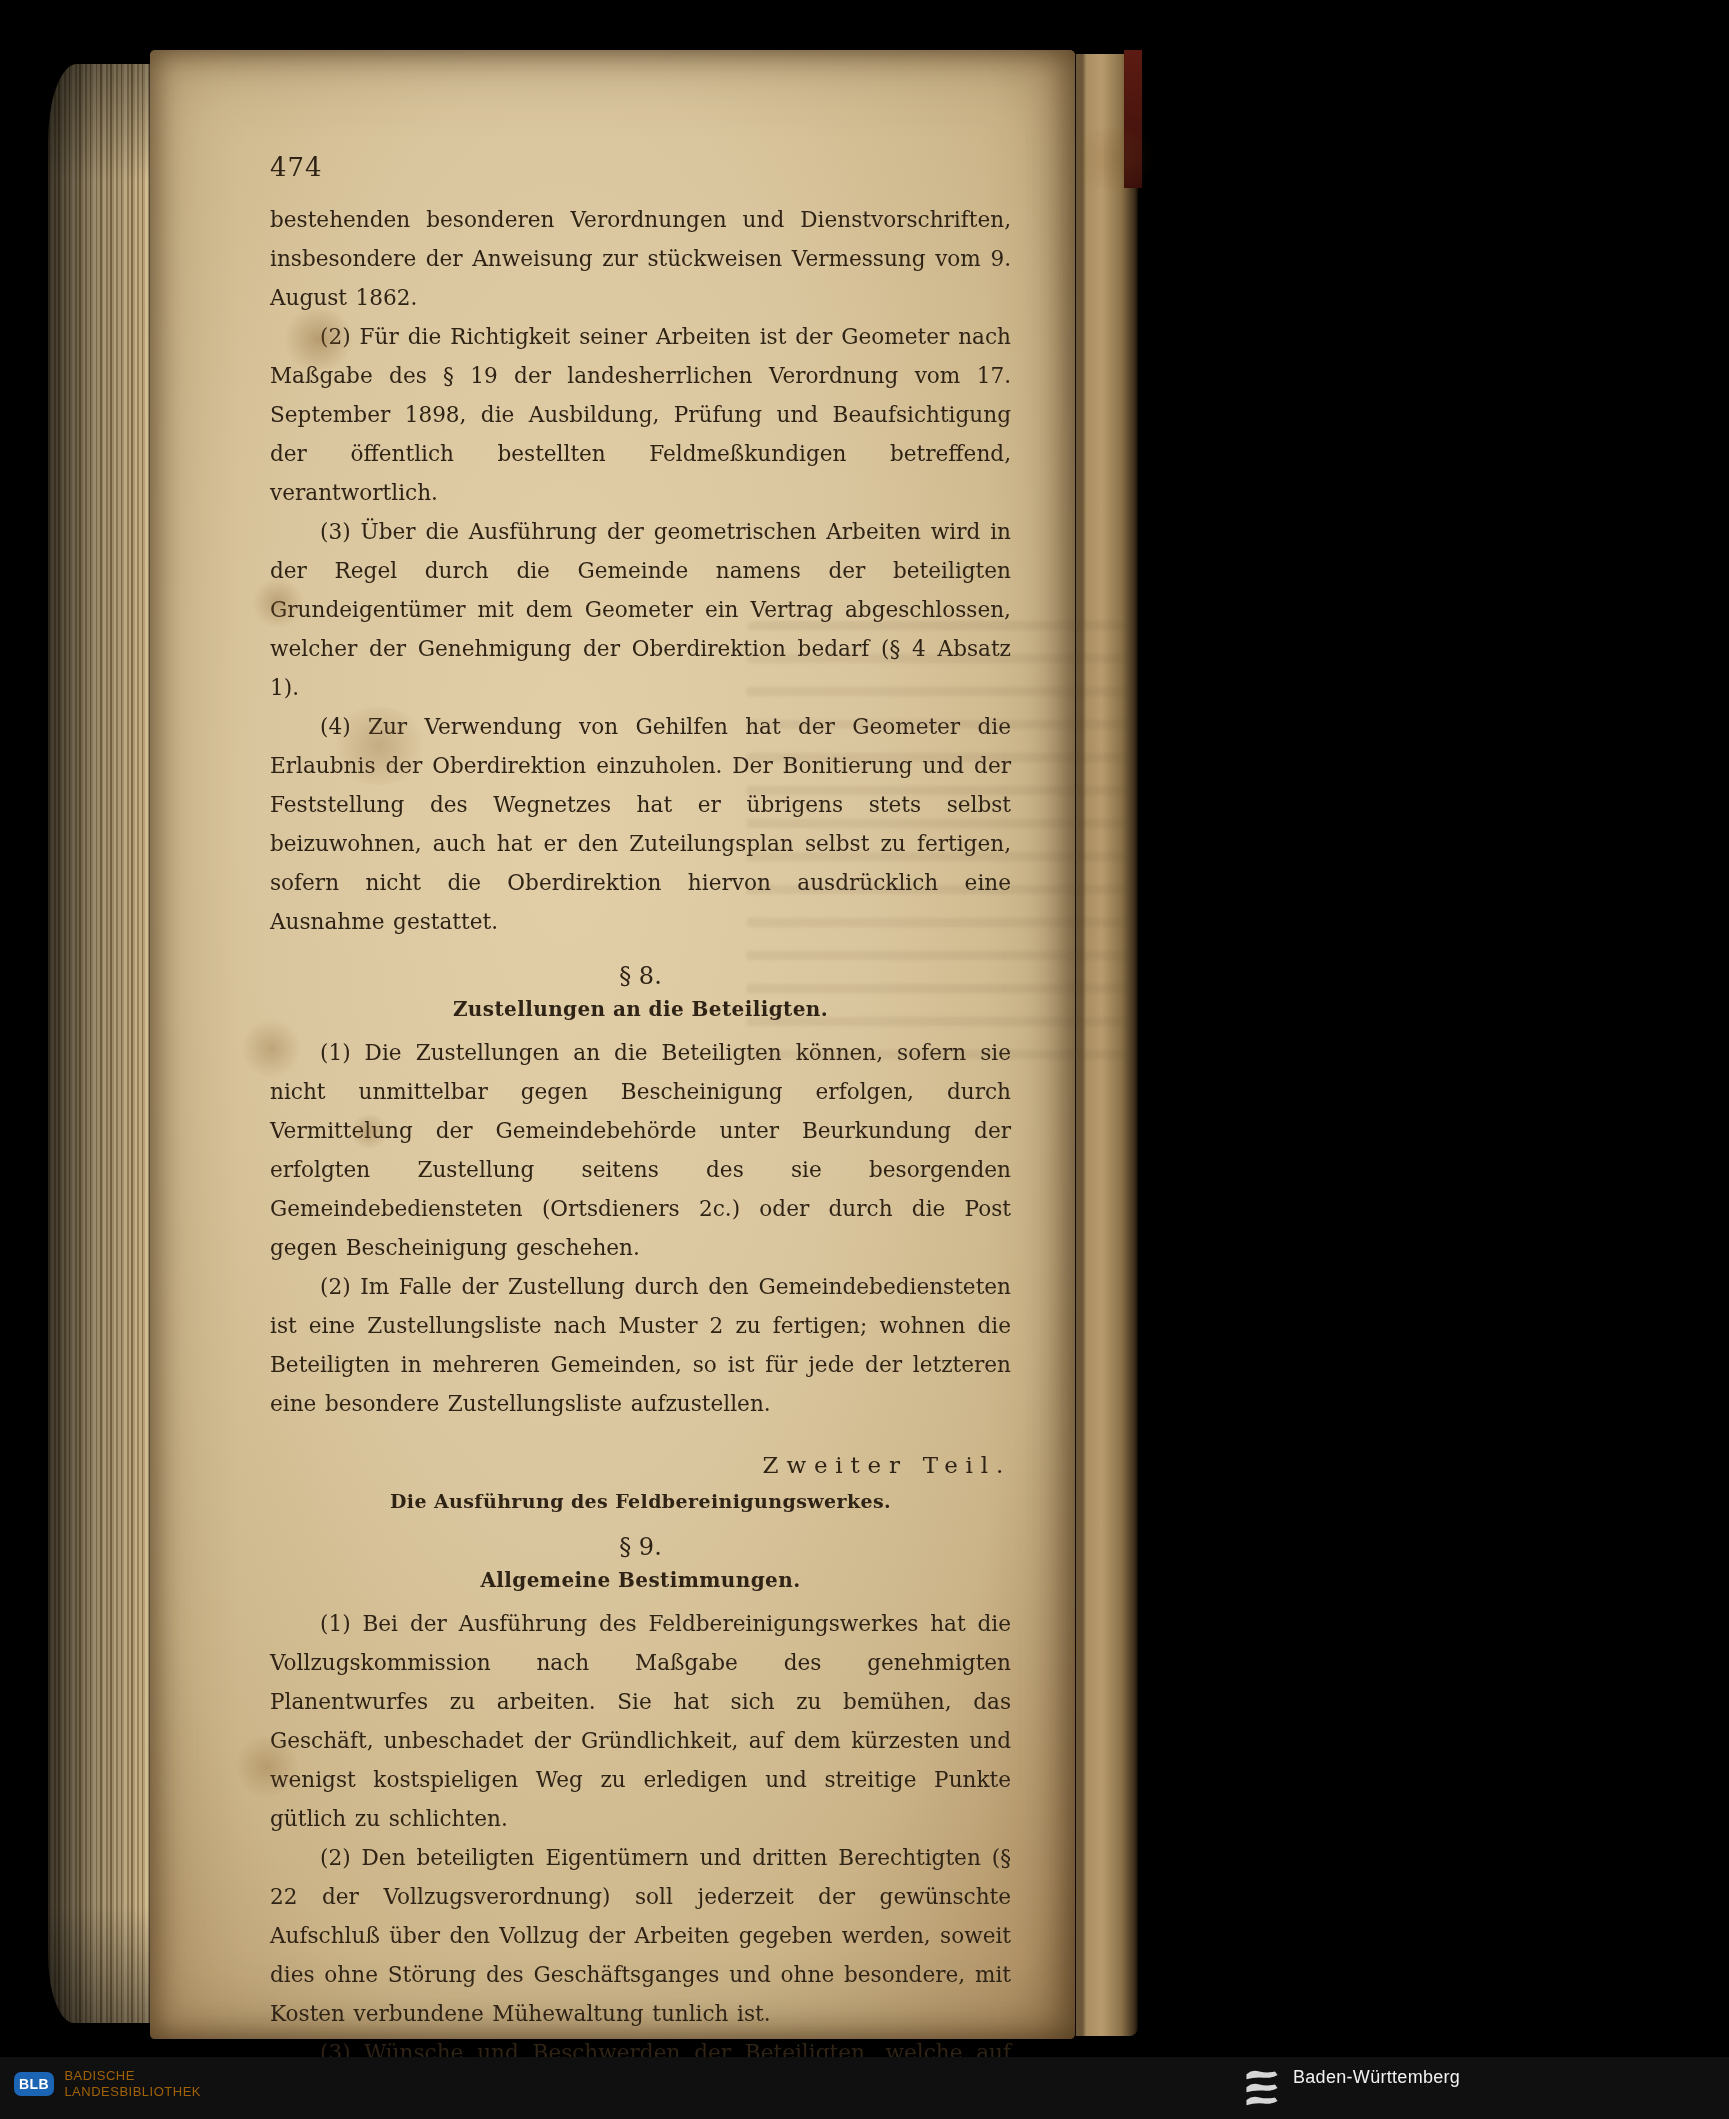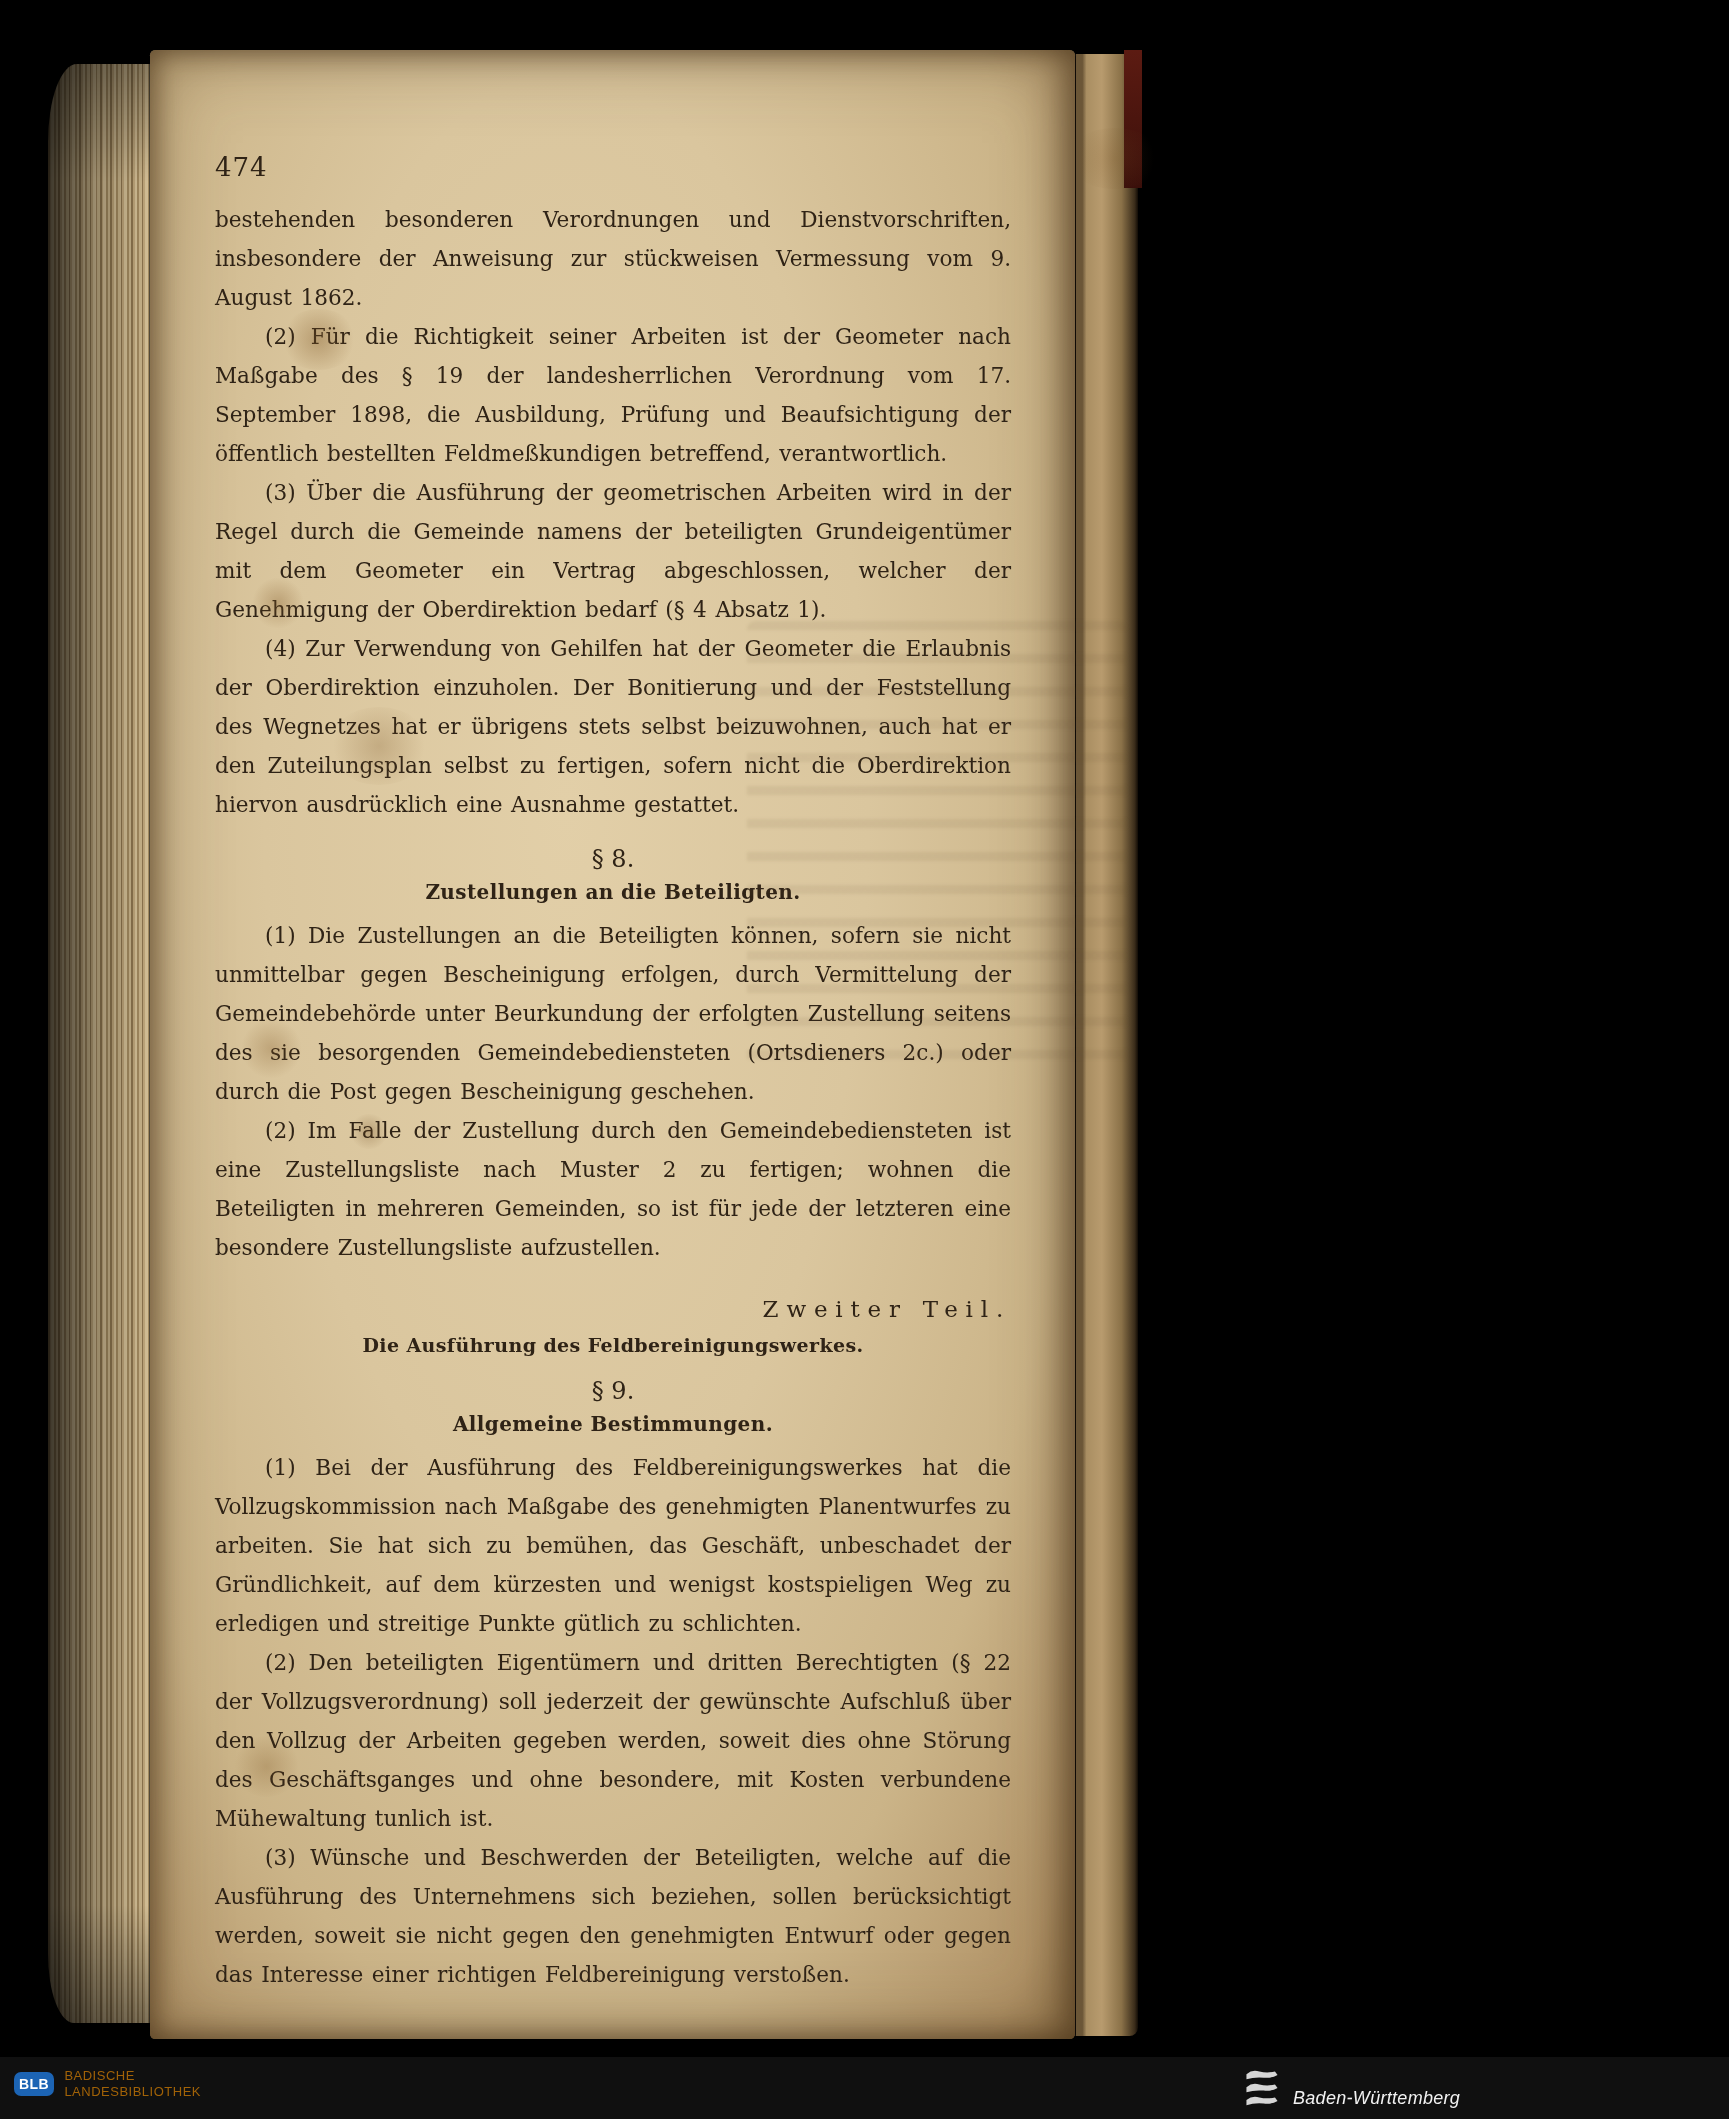--- a/index.html
+++ b/index.html
@@ -30,21 +30,21 @@
     border-radius:0 8.6px 8.6px 0;
   }
   .cover-corner{
     position:absolute;right:-3.5px;top:0;width:17.3px;height:138px;
     background:linear-gradient(180deg,#5c1b12,#3a0f0a);
   }
 
   .page{
     position:absolute;left:102px;top:0;width:925px;height:100%;
     box-sizing:border-box;
-    padding:102px 64px 0 65px;
+    padding:102px 64px 0 120px;
     background:radial-gradient(ellipse at 45% 38%,
       #e2cfa8 0%, #dac69e 42%, #cbb488 72%, #b29468 92%, #9a7d52 100%);
     border-radius:5.2px;
     box-shadow:
       inset 0 0 78px rgba(80,55,25,.45),
       inset -12px 0 31px rgba(60,40,20,.5),
       inset 8.6px 0 22.5px rgba(70,48,22,.4),
       0 0 0 0.9px rgba(0,0,0,.65);
     color:#2f2316;
   }
@@ -85,21 +85,21 @@
     background:#101010;font-family:"Liberation Sans", sans-serif;
   }
   .blb-group{position:absolute;left:14px;top:11.2px;display:flex;align-items:center;gap:10.4px;}
   .blb-badge{
     width:40px;height:24px;border-radius:7px;background:#1c64b4;
     color:#fff;font-weight:bold;font-size:14px;
     display:flex;align-items:center;justify-content:center;letter-spacing:0.4px;
   }
   .blb-name{color:#a16207;font-weight:normal;font-size:13px;line-height:15.6px;letter-spacing:0.5px;}
 
-  .bw-group{position:absolute;left:1243px;top:10.4px;display:flex;align-items:flex-end;gap:12px;font-style:italic;}
+  .bw-group{position:absolute;left:1243px;top:10.4px;display:flex;align-items:flex-start;gap:12px;}
   .bw-icon{width:38px;height:42px;}
   .bw-label{color:#f2f2f2;font-size:18px;letter-spacing:0.3px;}
 </style>
 </head>
 <body>
 
 <div class="book">
   <div class="fore-edge"></div>
   <div class="next-edge"></div>
   <div class="cover-corner"></div>

